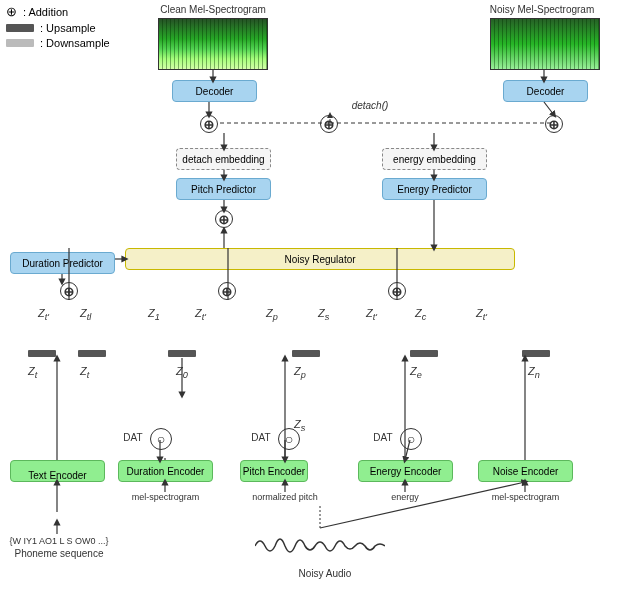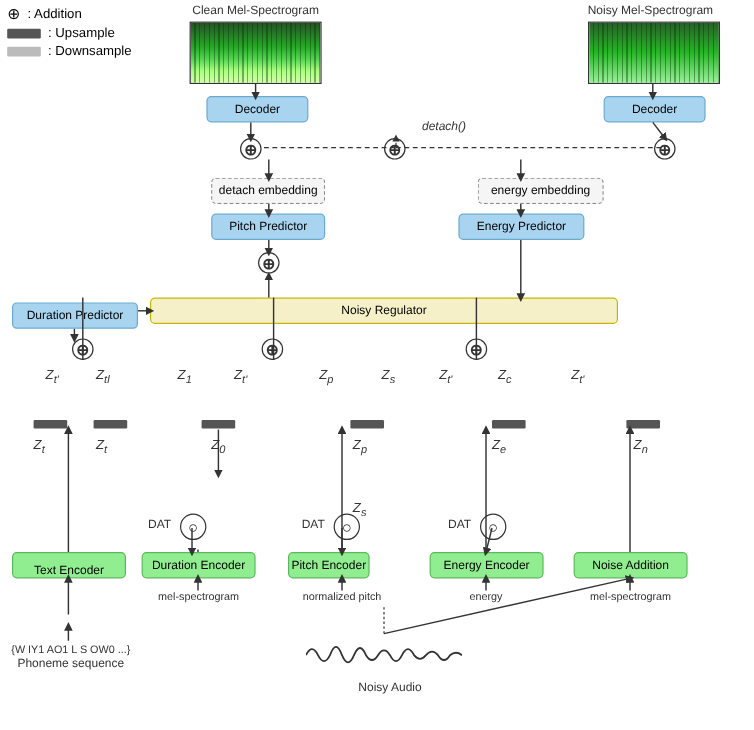--- a/index.html
+++ b/index.html
@@ -210,21 +210,21 @@
   <div class="circle-plus" style="left:200px;top:115px;">⊕</div>
 
   <div class="circle-plus" style="left:320px;top:115px;">⊕</div>
 
   <div class="circle-plus" style="left:545px;top:115px;">⊕</div>
 
   <div class="box box-dashed" style="left:176px;top:148px;width:95px;height:22px;">
     <span>detach embedding</span>
   </div>
 
-  <div class="box box-dashed" style="left:398px;top:148px;width:105px;height:22px;">
+  <div class="box box-dashed" style="left:382px;top:148px;width:105px;height:22px;">
     <span>energy embedding</span>
   </div>
 
   <div class="box box-blue" style="left:176px;top:178px;width:95px;height:22px;">
     <span>Pitch Predictor</span>
   </div>
 
   <div class="box box-blue" style="left:382px;top:178px;width:105px;height:22px;">
     <span>Energy Predictor</span>
   </div>
@@ -300,21 +300,21 @@
 
   <div class="box box-green" style="left:240px;top:460px;width:68px;height:22px;">
     <span>Pitch Encoder</span>
   </div>
 
   <div class="box box-green" style="left:358px;top:460px;width:95px;height:22px;">
     <span>Energy Encoder</span>
   </div>
 
   <div class="box box-green" style="left:478px;top:460px;width:95px;height:22px;">
-    <span>Noise Addition</span>
+    <span>Noise Encoder</span>
   </div>
 
   <div class="text-label-sm" style="left:118px;top:492px;width:95px;">mel-spectrogram</div>
 
   <div class="text-label-sm" style="left:240px;top:492px;width:90px;">normalized pitch</div>
 
   <div class="text-label-sm" style="left:375px;top:492px;width:60px;">energy</div>
 
   <div class="text-label-sm" style="left:478px;top:492px;width:95px;">mel-spectrogram</div>
 

